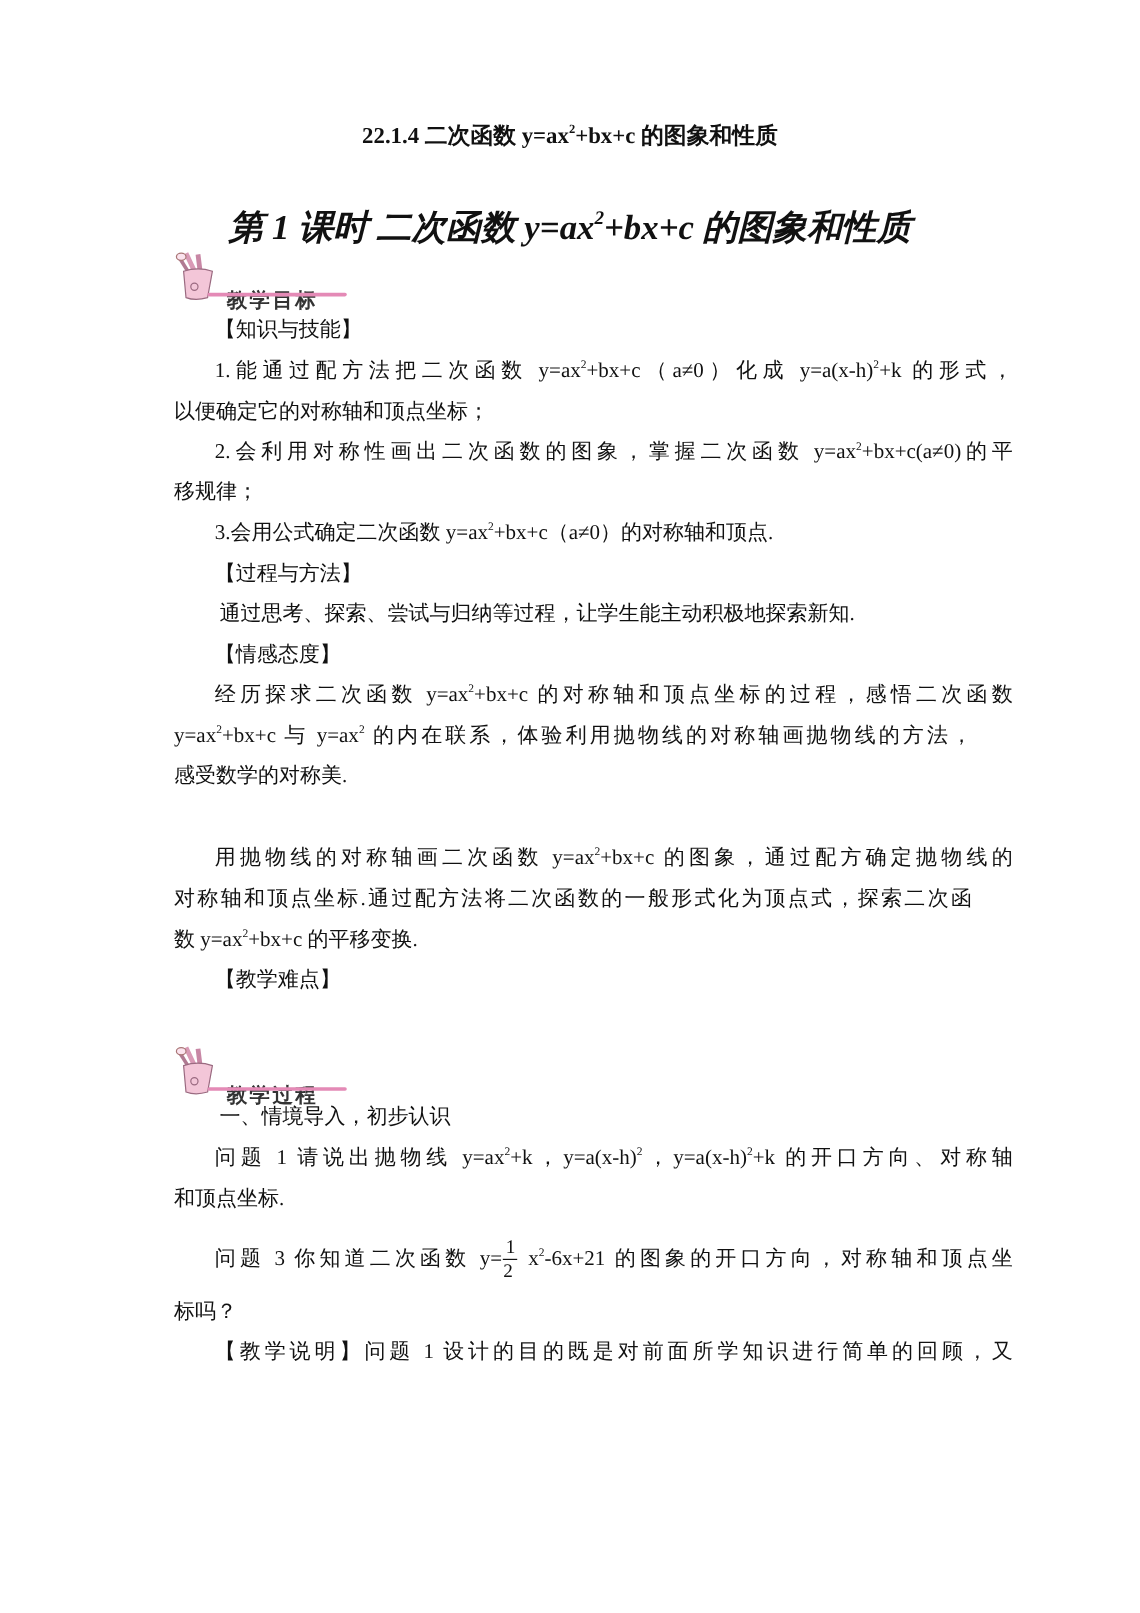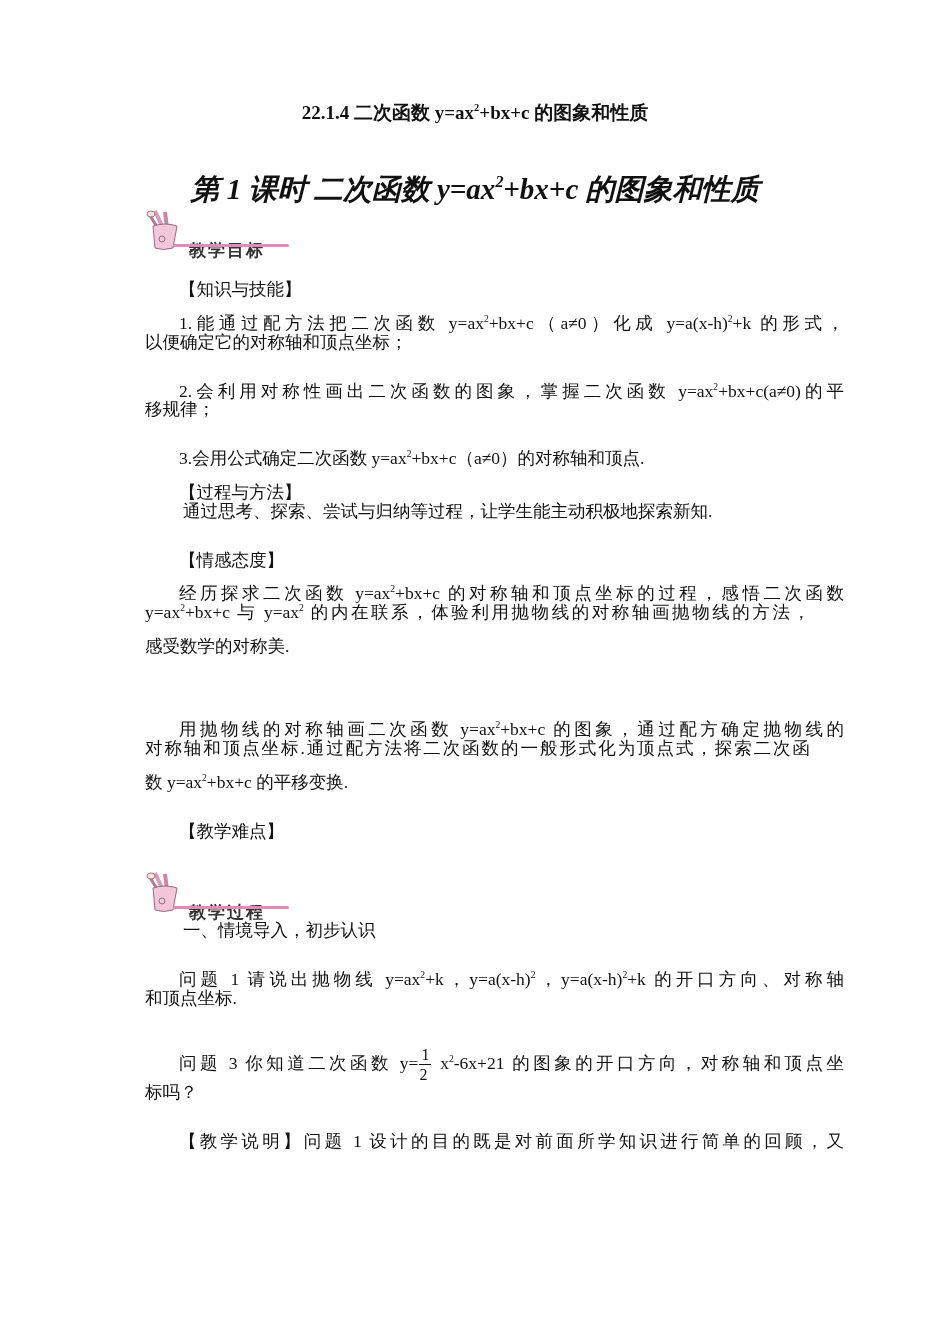--- a/index.html
+++ b/index.html
@@ -4,21 +4,21 @@
 <style>
   html, body { margin: 0; padding: 0; background: #ffffff; }
   body { width: 950px; height: 1344px; position: relative; overflow: hidden;
          font-family: "Liberation Serif", "DejaVu Serif", serif; color: #111; }
   .page { position: absolute; left: 0; top: 0; width: 950px; height: 1344px; }
   .title { position: absolute; left: 0; width: 950px; text-align: center; font-weight: bold; }
   .t1 { top: 100px; font-size: 19px; }
   .t2 { top: 170px; font-size: 29px; font-style: italic; }
   sup { font-size: 0.55em; vertical-align: 0.75em; line-height: 0; }
   .line { position: absolute; left: 145px; width: 665px; font-size: 17.5px; line-height: 24px; white-space: nowrap; }
-  .ind { padding-left: 34px; margin-top: 15px; }
+  .ind { padding-left: 34px; }
   .ind2 { padding-left: 38px; }
   .just { text-align: justify; text-align-last: justify; }
   .banner { position: absolute; left: 143px; width: 150px; height: 44px; }
   .banner .cup { position: absolute; left: 0; top: 0; width: 44px; height: 44px; }
   .banner .label { position: absolute; left: 46px; top: 9px; font-family: "DejaVu Sans", sans-serif;
                    font-size: 17px; letter-spacing: 2px; color: #333; font-weight: bold; margin-top: 22px; }
   .banner .rule { position: absolute; left: 30px; top: 36px; width: 116px; height: 3px; background: #e48ab6; border-radius: 2px; }
   .frac { display: inline-block; vertical-align: middle; text-align: center; line-height: 1; margin: 0 1px; }
   .frac span { display: block; font-size: 16px; }
   .frac .num { border-bottom: 1px solid #111; padding: 0 2px 1px; }

